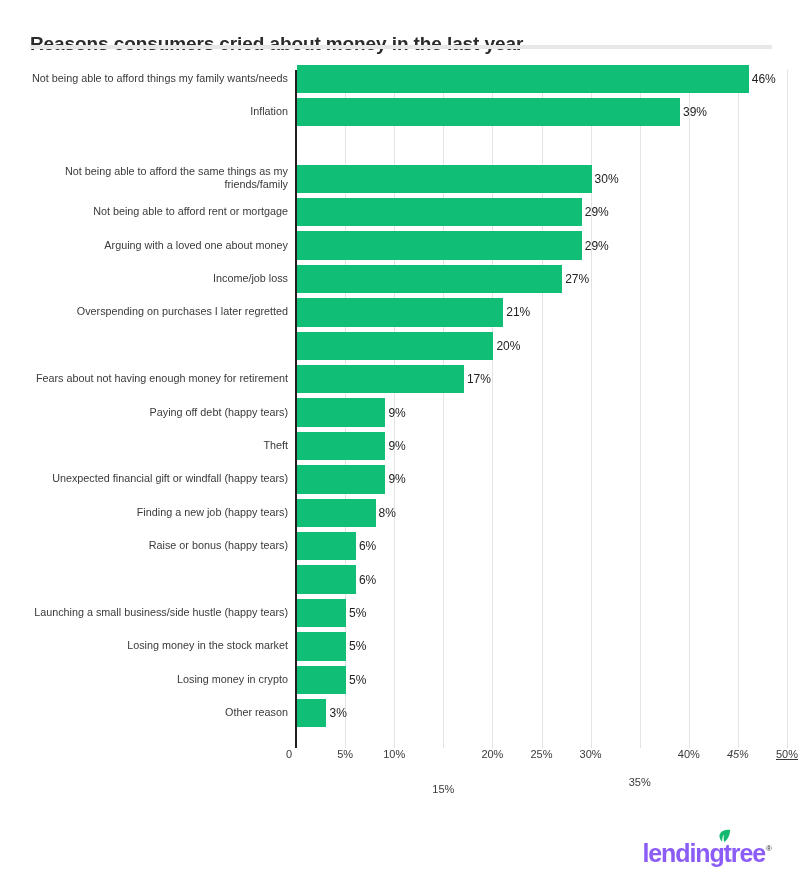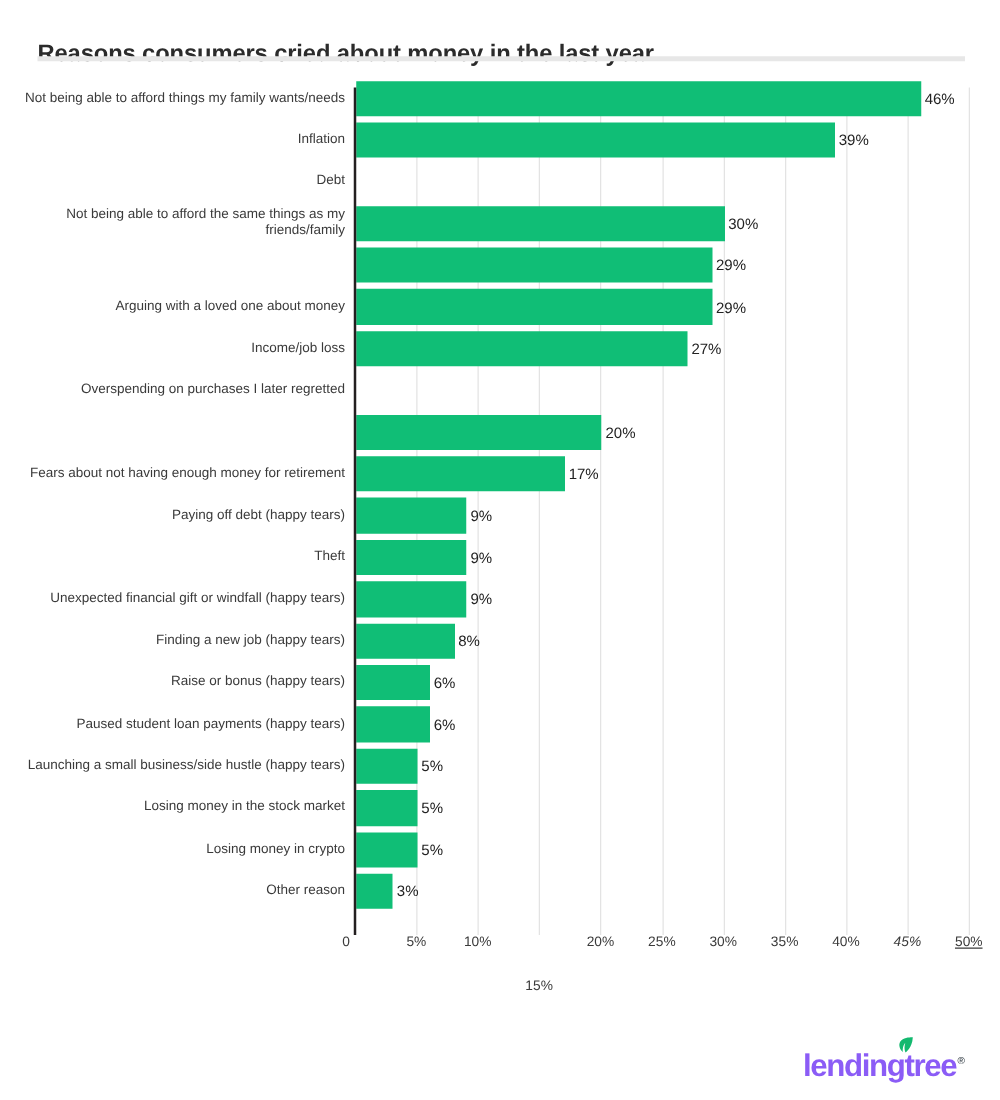--- a/index.html
+++ b/index.html
@@ -41,21 +41,21 @@
     left: 30px;
     top: 45px;
     width: 742px;
     height: 4px;
     background: #e7e7e7;
   }
 
   
   .chart-area {
     position: absolute;
-    left: 4px;
+    left: 16px;
     top: 62px;
     width: 652px;
     height: 700px;
   }
   .axis-line {
     position: absolute;
     left: 279px;
     top: 8px;
     width: 2px;
     height: 678px;
@@ -205,30 +205,30 @@
           </div>
         </div>
         <div class="row">
           <div class="row-label">Inflation</div>
           <div class="bar-wrap">
             <div class="bar" style="width: 382.98px; background: rgb(16, 190, 118);"></div>
             <div class="bar-value">39%</div>
           </div>
         </div>
         <div class="row">
-          <div class="row-label">Debt</div>
         </div>
         <div class="row">
           <div class="row-label">Not being able to afford the same things as my friends/family</div>
           <div class="bar-wrap">
             <div class="bar" style="width: 294.6px; background: rgb(16, 190, 118);"></div>
             <div class="bar-value">30%</div>
           </div>
         </div>
         <div class="row">
+          <div class="row-label">Not being able to afford rent or mortgage</div>
           <div class="bar-wrap">
             <div class="bar" style="width: 284.78px; background: rgb(16, 190, 118);"></div>
             <div class="bar-value">29%</div>
           </div>
         </div>
         <div class="row">
           <div class="row-label">Arguing with a loved one about money</div>
           <div class="bar-wrap">
             <div class="bar" style="width: 284.78px; background: rgb(16, 190, 118);"></div>
             <div class="bar-value">29%</div>
@@ -236,20 +236,24 @@
         </div>
         <div class="row">
           <div class="row-label">Income/job loss</div>
           <div class="bar-wrap">
             <div class="bar" style="width: 265.14px; background: rgb(16, 190, 118);"></div>
             <div class="bar-value">27%</div>
           </div>
         </div>
         <div class="row">
           <div class="row-label">Overspending on purchases I later regretted</div>
+          <div class="bar-wrap">
+            <div class="bar" style="width: 206.22px; background: rgb(16, 190, 118);"></div>
+            <div class="bar-value">21%</div>
+          </div>
         </div>
         <div class="row">
           <div class="bar-wrap">
             <div class="bar" style="width: 196.4px; background: rgb(16, 190, 118);"></div>
             <div class="bar-value">20%</div>
           </div>
         </div>
         <div class="row">
           <div class="row-label">Fears about not having enough money for retirement</div>
           <div class="bar-wrap">
@@ -286,21 +290,20 @@
           </div>
         </div>
         <div class="row">
           <div class="row-label">Raise or bonus (happy tears)</div>
           <div class="bar-wrap">
             <div class="bar" style="width: 58.92px; background: rgb(16, 190, 118);"></div>
             <div class="bar-value">6%</div>
           </div>
         </div>
         <div class="row">
-          <div class="row-label">Paused student loan payments (happy tears)</div>
           <div class="bar-wrap">
             <div class="bar" style="width: 58.92px; background: rgb(16, 190, 118);"></div>
             <div class="bar-value">6%</div>
           </div>
         </div>
         <div class="row">
           <div class="row-label">Launching a small business/side hustle (happy tears)</div>
           <div class="bar-wrap">
             <div class="bar" style="width: 49.1px; background: rgb(16, 190, 118);"></div>
             <div class="bar-value">5%</div>
@@ -329,21 +332,21 @@
         </div>
       </div>
     <div class="xaxis" id="xaxis">
         <div class="xtick zero" style="left: 276px;">0</div>
         <div class="xtick" style="left: 329.1px;">5%</div>
         <div class="xtick" style="left: 378.2px;">10%</div>
         <div class="xtick" style="left: 427.3px; margin-top: 35px;">15%</div>
         <div class="xtick" style="left: 476.4px;">20%</div>
         <div class="xtick" style="left: 525.5px;">25%</div>
         <div class="xtick" style="left: 574.6px;">30%</div>
-        <div class="xtick" style="left: 623.7px;">35%</div>
+        <div class="xtick" style="left: 623.7px; margin-top: 28px;">35%</div>
         <div class="xtick" style="left: 672.8px;">40%</div>
         <div class="xtick" style="left: 721.9px; font-style: italic;">45%</div>
         <div class="xtick" style="left: 771px; text-decoration: underline;">50%</div>
       </div>
   </div>
 
 
   <div class="logo">
     <div class="logo-text">
       <span>lendingtree</span>

